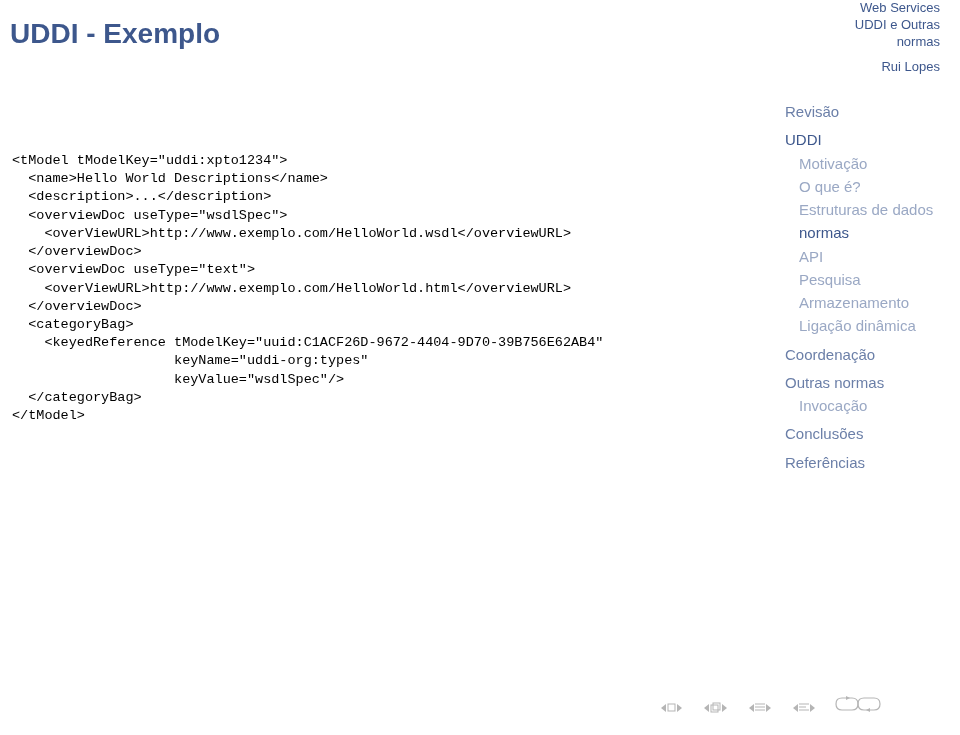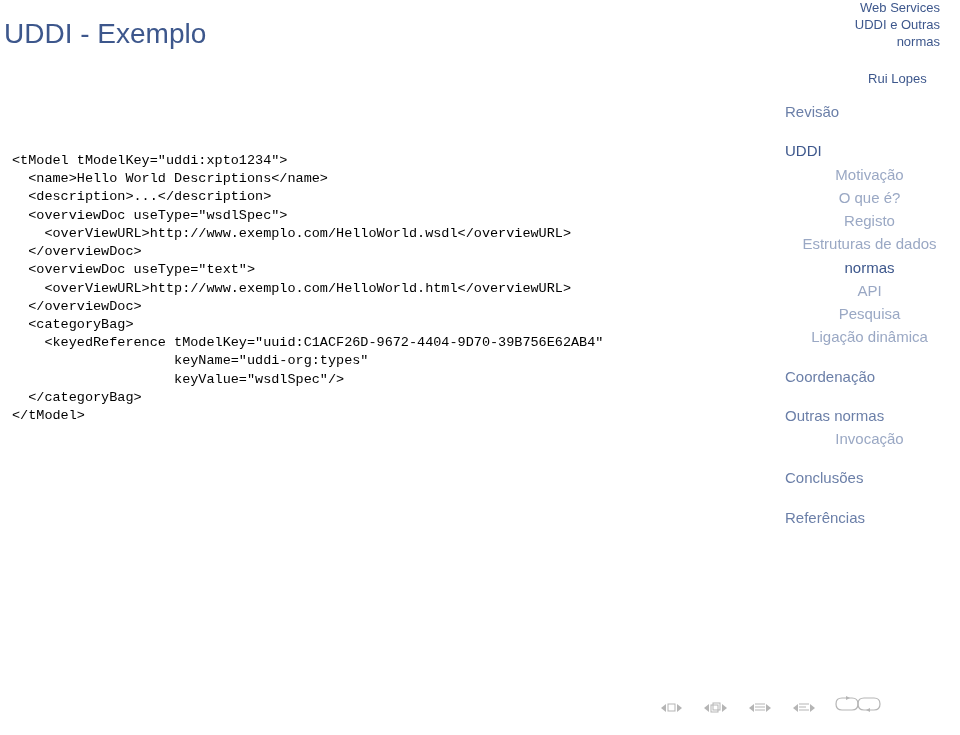--- a/index.html
+++ b/index.html
@@ -7,64 +7,62 @@
     width: 960px;
     height: 735px;
     background: #fff;
     font-family: "Trebuchet MS", "Lucida Sans", sans-serif;
     position: relative;
     overflow: hidden;
   }
   .slide-title {
     position: absolute;
     top: 18px;
-    left: 4px;
+    left: 10px;
     font-size: 28px;
-    font-weight: normal;
+    font-weight: bold;
     color: #3d578c;
   }
   .header-block {
     position: absolute;
     top: 0;
     right: 20px;
     text-align: right;
     color: #3d578c;
     font-size: 13px;
     line-height: 1.3;
   }
   .header-block .author {
-    margin-top: 20px;
-    text-align: center;
+    margin-top: 8px;
   }
   .sidebar {
     position: absolute;
     top: 100px;
     right: 20px;
     width: 155px;
     font-size: 15px;
     line-height: 1.55;
   }
   .sidebar .sec1 {
     color: #6b7fa8;
   }
   .sidebar .sec-active {
     color: #3d578c;
   }
   .sidebar .sub {
     padding-left: 14px;
-    text-align: center;
   }
   .sidebar .sub-dim {
     color: #9aa8c4;
   }
   .sidebar .sub-active {
     color: #3d578c;
   }
   .sidebar .sec-space {
-    margin-top: 16px;
+    margin-top: 5px;
   }
   .code-block {
     position: absolute;
     top: 152px;
     left: 12px;
     font-family: "Courier New", monospace;
     font-size: 13.5px;
     line-height: 1.35;
     color: #000;
     width: 720px;
@@ -105,25 +103,25 @@
   <div>UDDI e Outras</div>
   <div>normas</div>
   <div class="author">Rui Lopes</div>
 </div>
 
 <div class="sidebar">
   <div class="sec1">Revisão</div>
   <div class="sec-active sec-space">UDDI</div>
   <div class="sub sub-dim">Motivação</div>
   <div class="sub sub-dim">O que é?</div>
-  <div class="sub sub-dim">Registo</div>
   <div class="sub sub-dim">Estruturas de dados</div>
   <div class="sub sub-active">normas</div>
   <div class="sub sub-dim">API</div>
   <div class="sub sub-dim">Pesquisa</div>
+  <div class="sub sub-dim">Armazenamento</div>
   <div class="sub sub-dim">Ligação dinâmica</div>
   <div class="sec1 sec-space">Coordenação</div>
   <div class="sec1 sec-space">Outras normas</div>
   <div class="sub sub-dim">Invocação</div>
   <div class="sec1 sec-space">Conclusões</div>
   <div class="sec1 sec-space">Referências</div>
 </div>
 
 <div class="code-block">
   <div class="line">&lt;tModel tModelKey="uddi:xpto1234"&gt;</div>

